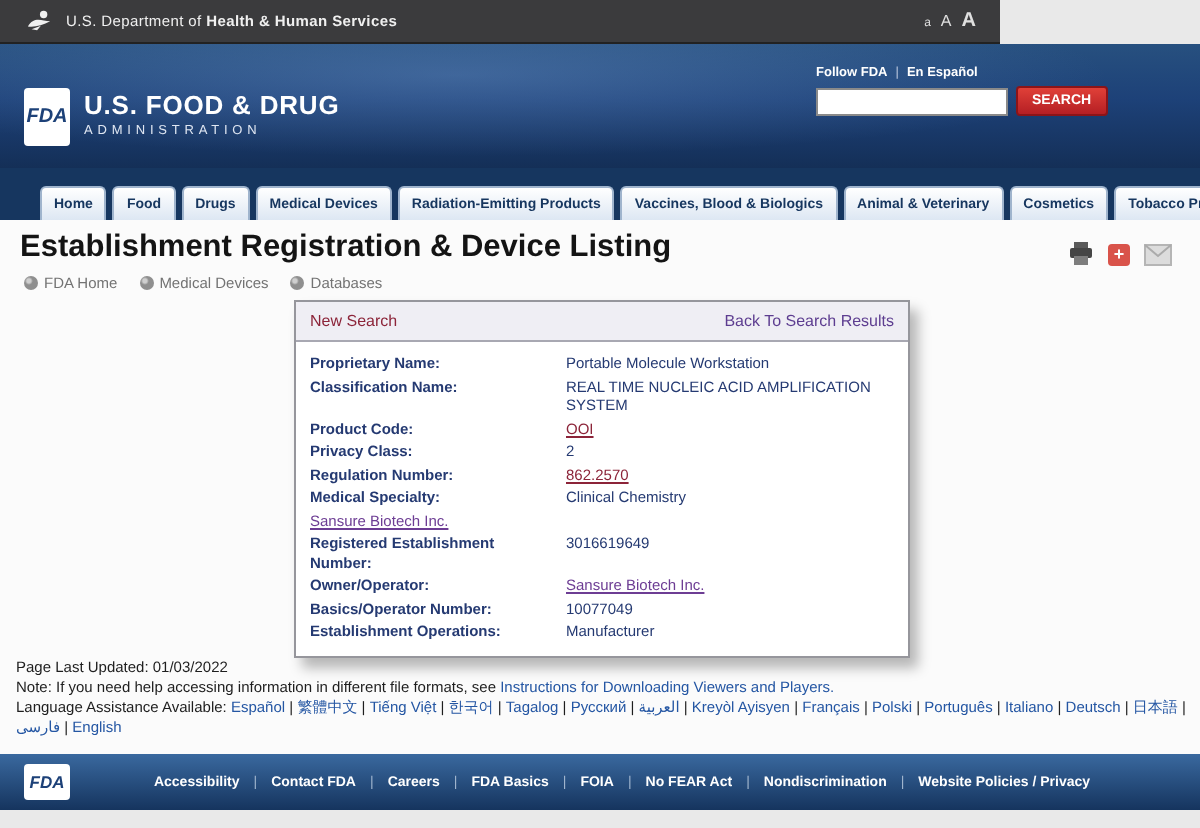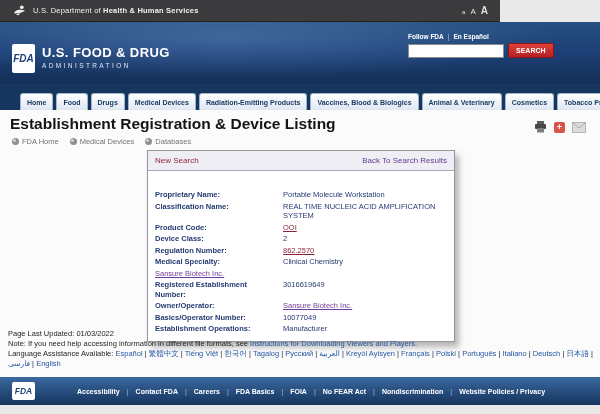--- a/index.html
+++ b/index.html
@@ -57,21 +57,21 @@
   .share-plus { width:11px; height:11px; background:#d9534a; border-radius:2px; color:#fff;
     font-size:9px; font-weight:bold; line-height:10px; text-align:center; }
 
   
   .panel { position:absolute; left:147px; top:40px; width:308px; background:#fff;
     border:1px solid #96969c; box-shadow:4px 5px 6px rgba(0,0,0,.28); }
   .panel-header { display:flex; justify-content:space-between; align-items:center;
     background:#efeef4; border-bottom:1px solid #a8a8b2; padding:5px 7px; font-size:8px; }
   .new-search { color:#8c2439; text-decoration:none; }
   .back-link { color:#5d3d90; text-decoration:none; }
-  .panel-body { padding:18px 7px 6px; }
+  .panel-body { padding:5px 7px 6px; }
   .row { display:flex; padding:1px 0; }
   .row-label { width:128px; min-width:128px; padding-right:8px; font-size:7.5px; line-height:9.5px;
     font-weight:bold; color:#253a72; }
   .row-value { font-size:7.5px; line-height:9.5px; color:#253a72; }
   .row-value.link-maroon { color:#8c2439; text-decoration:underline; }
   .row-value.link-purple { color:#6d3d94; text-decoration:underline; }
 
   
   .page-info { position:absolute; left:8px; top:219px; width:586px; font-size:7.5px;
     line-height:10px; color:#1e1e1e; }
@@ -202,21 +202,21 @@
           <div class="row-label">Classification Name:</div>
           <div class="row-value text">REAL TIME NUCLEIC ACID AMPLIFICATION SYSTEM</div>
         </div>
 
         <div class="row">
           <div class="row-label">Product Code:</div>
           <div class="row-value link-maroon">OOI</div>
         </div>
 
         <div class="row">
-          <div class="row-label">Device Class:</div>
+          <div class="row-label">Privacy Class:</div>
           <div class="row-value text">2</div>
         </div>
 
         <div class="row">
           <div class="row-label">Regulation Number:</div>
           <div class="row-value link-maroon">862.2570</div>
         </div>
 
         <div class="row">
           <div class="row-label">Medical Specialty:</div>

